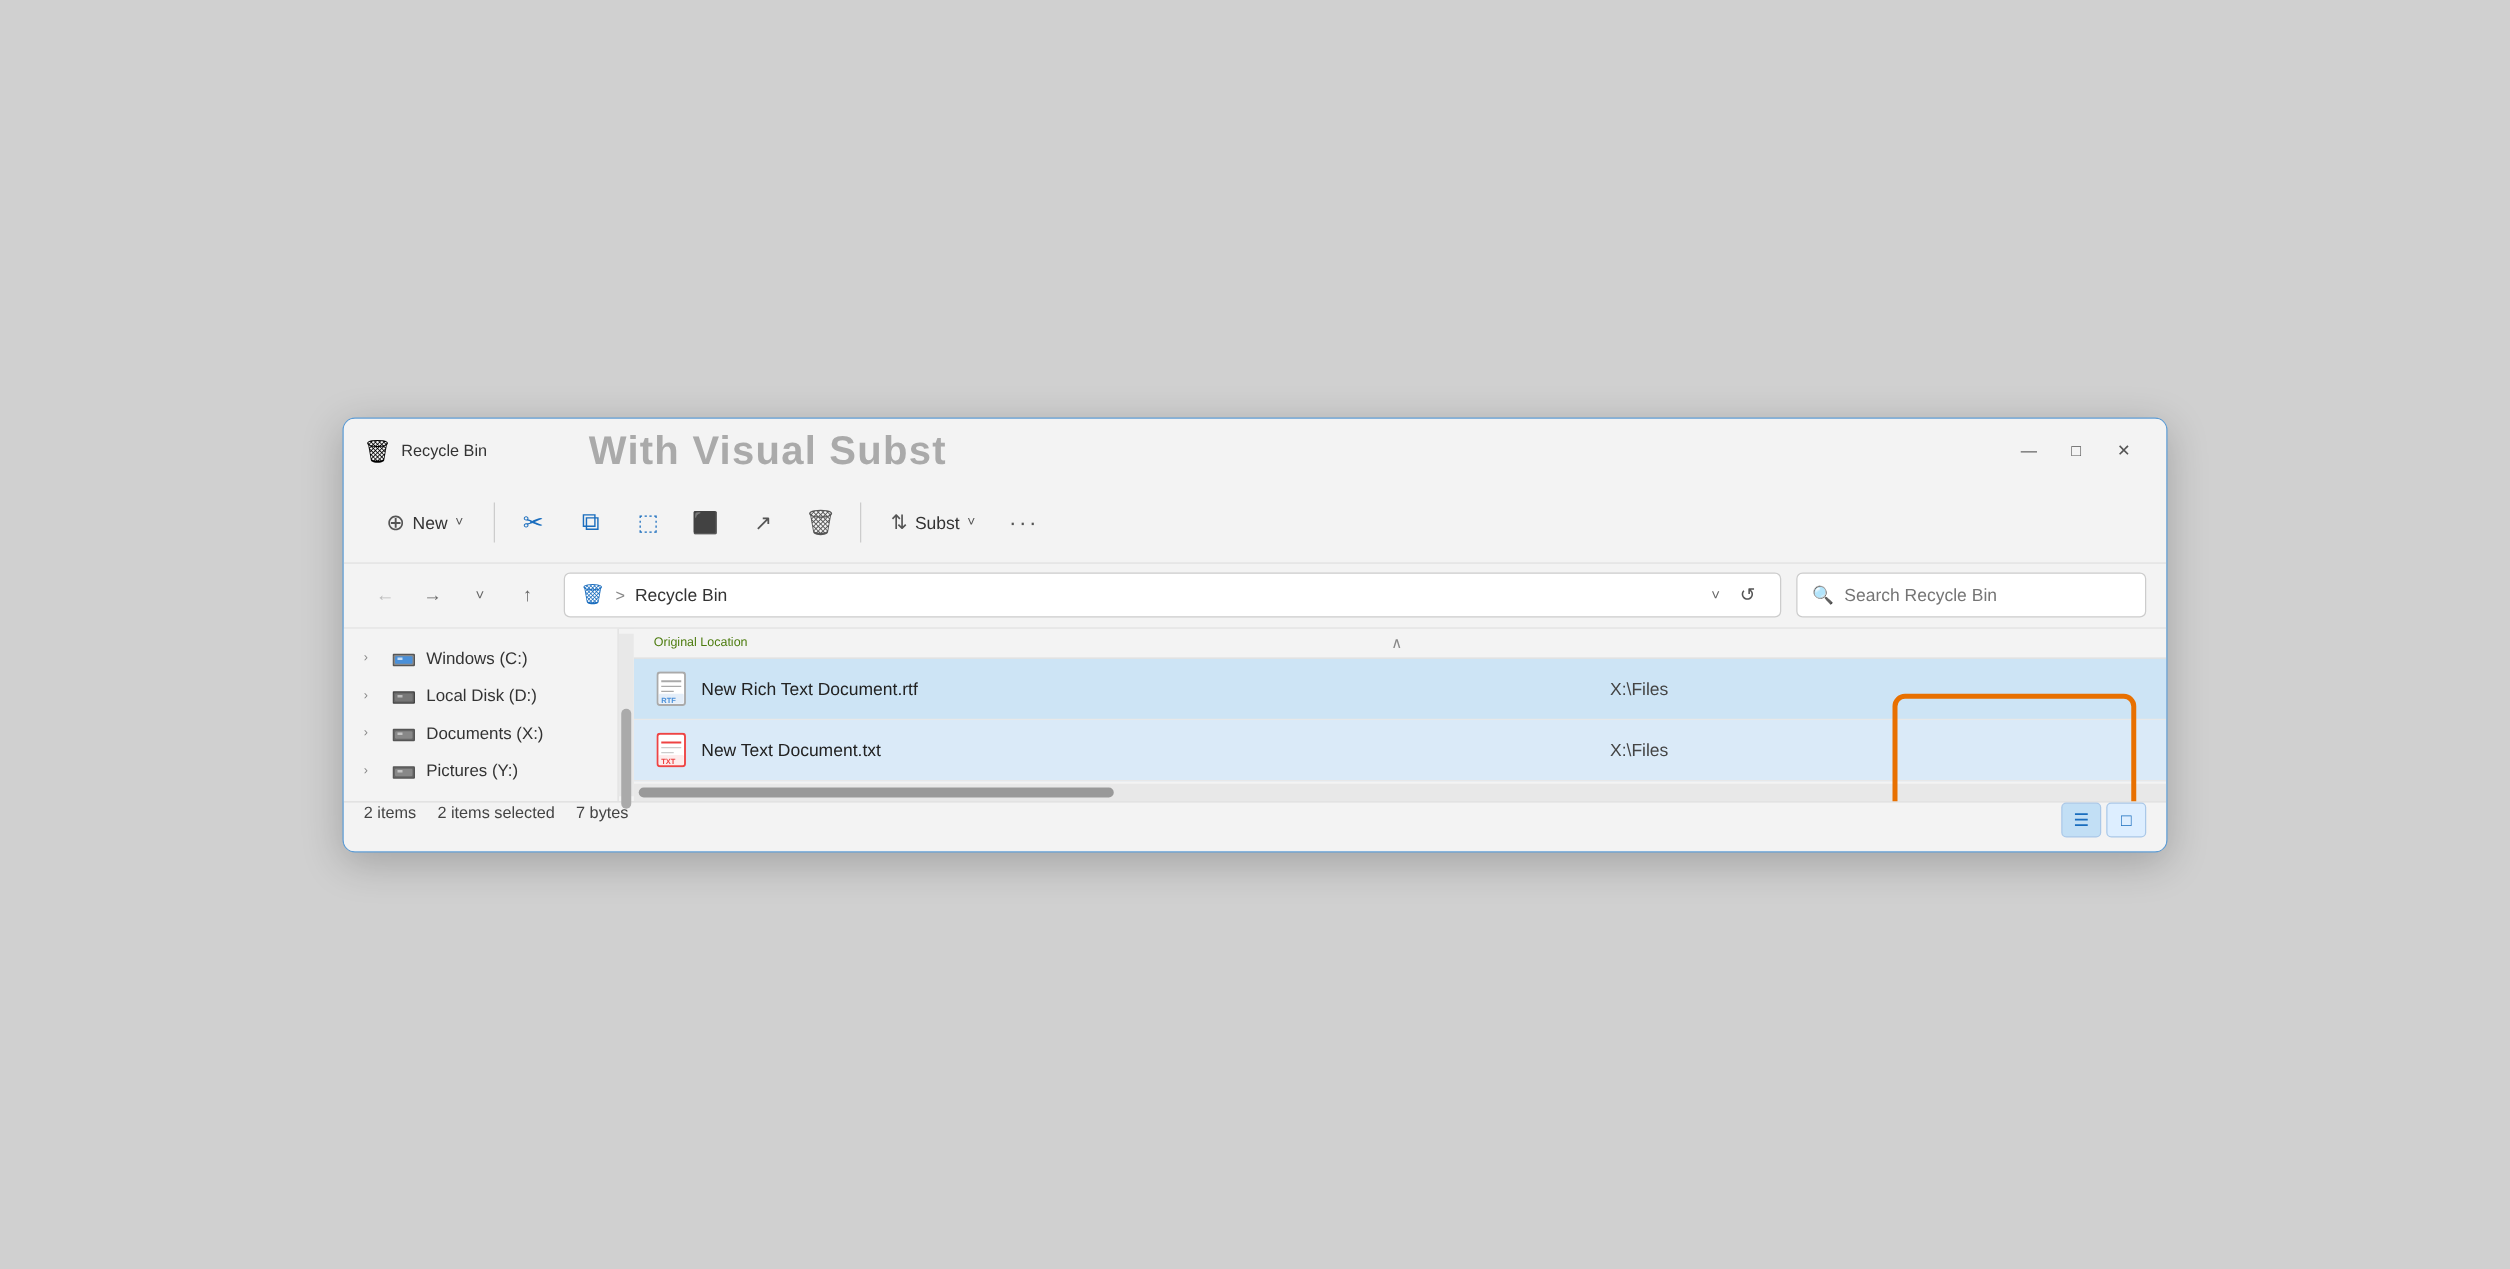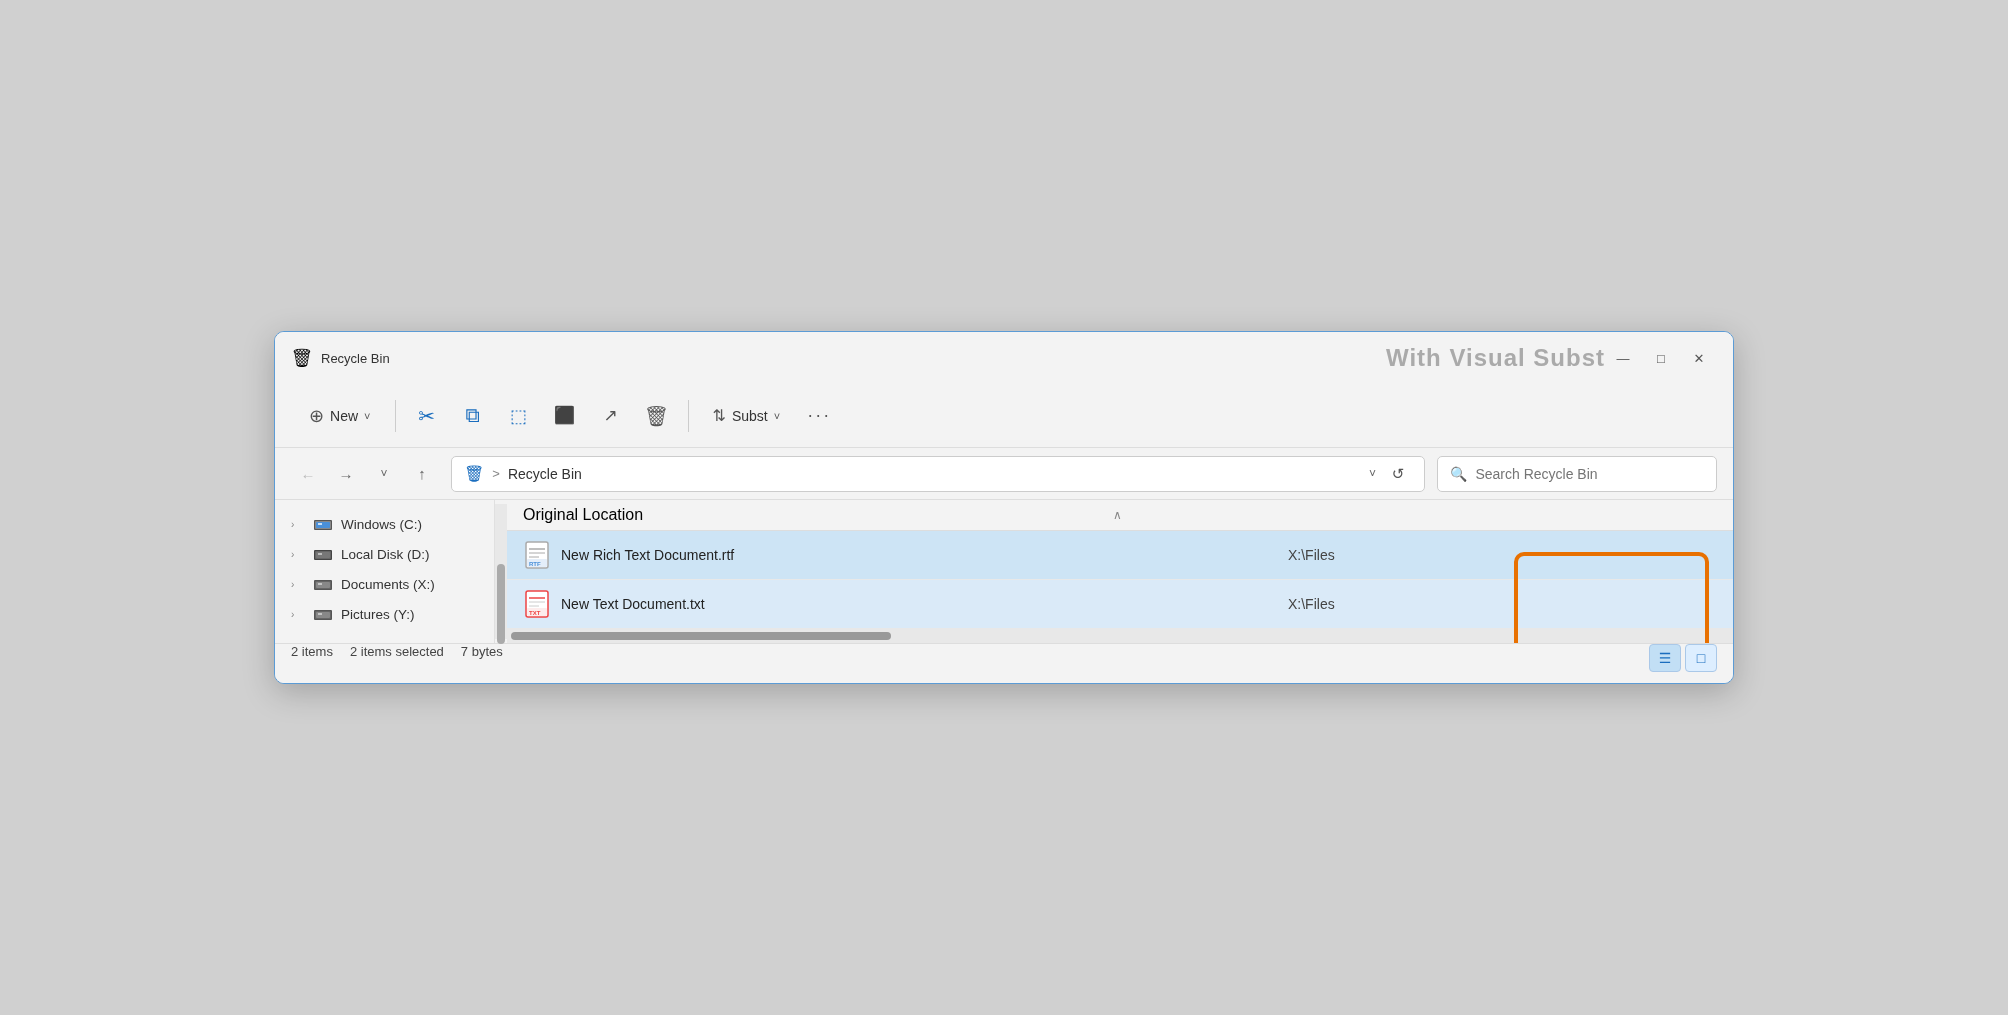--- a/index.html
+++ b/index.html
@@ -45,22 +45,22 @@
       justify-content: center;
       font-size: 18px;
     }
     .title-bar-title-app {
       font-size: 13px;
       color: #333;
       font-weight: 400;
     }
     .title-bar-center {
       flex: 1;
-      text-align: right;
-      font-size: 24px;
+      text-align: left;
+      font-size: 32px;
       font-weight: 600;
       color: #aaa;
       letter-spacing: 1px;
     }
     .title-bar-controls {
       display: flex;
       align-items: center;
       gap: 2px;
       min-width: 100px;
       justify-content: flex-end;
@@ -279,22 +279,22 @@
     }
     .col-name {
       flex: 2;
       font-size: 13px;
       color: #1a6dbe;
       font-weight: 500;
       cursor: pointer;
     }
     .col-location {
       flex: 1.2;
-      font-size: 16px;
-      color: #000000;
+      font-size: 10px;
+      color: #4d7c0f;
       font-weight: 400;
     }
     .file-list {
       flex: 1;
       overflow: hidden;
     }
     .file-row {
       display: flex;
       align-items: center;
       padding: 10px 16px;

